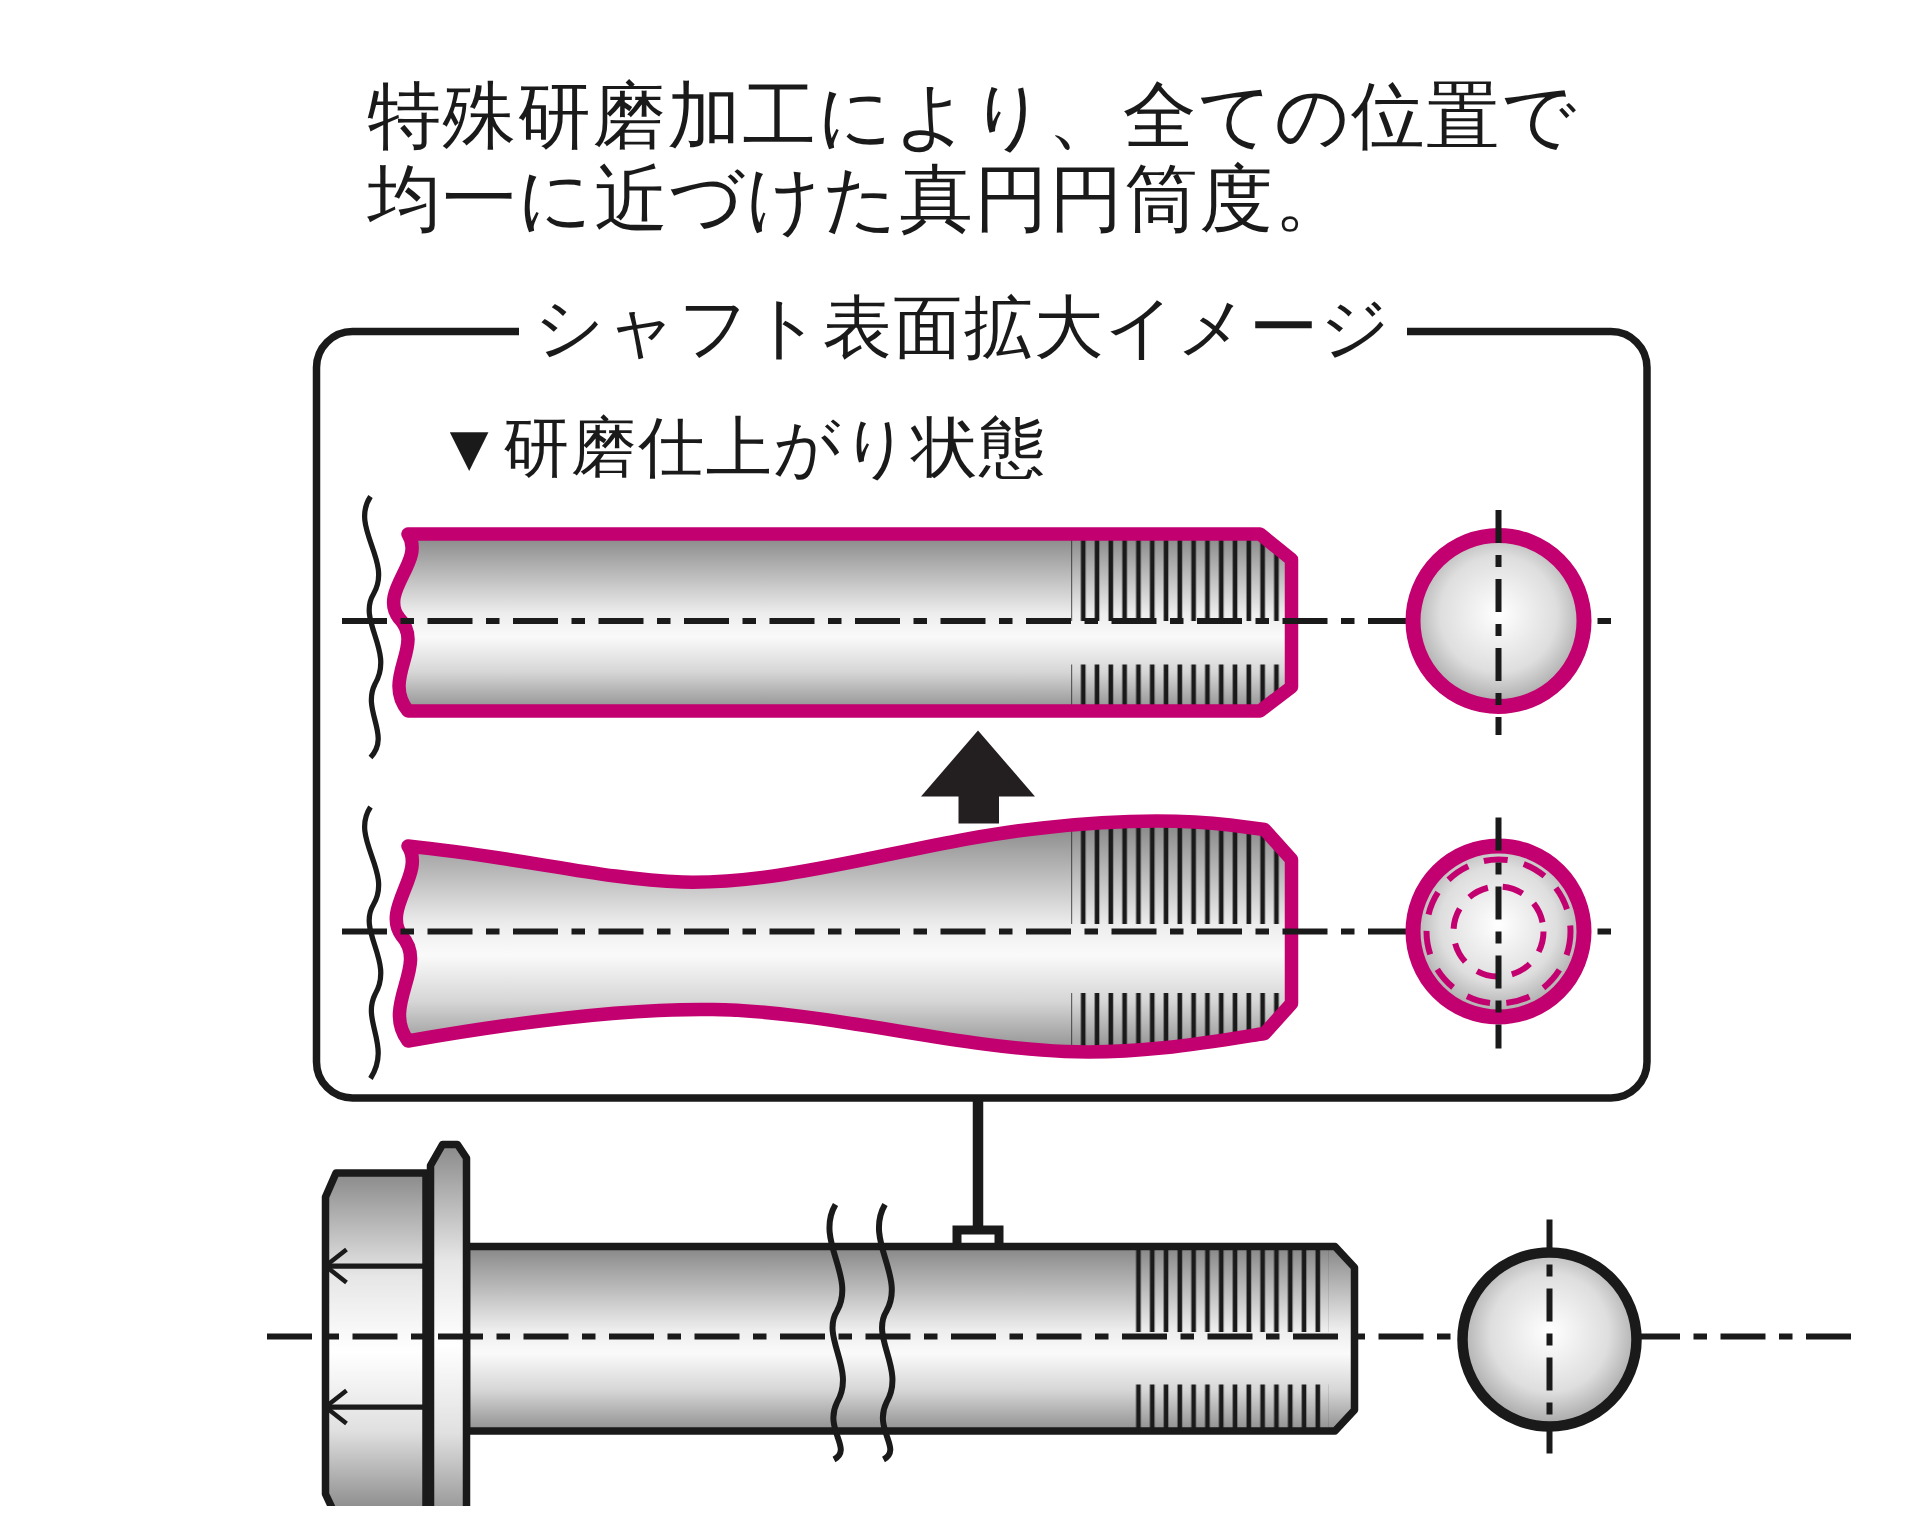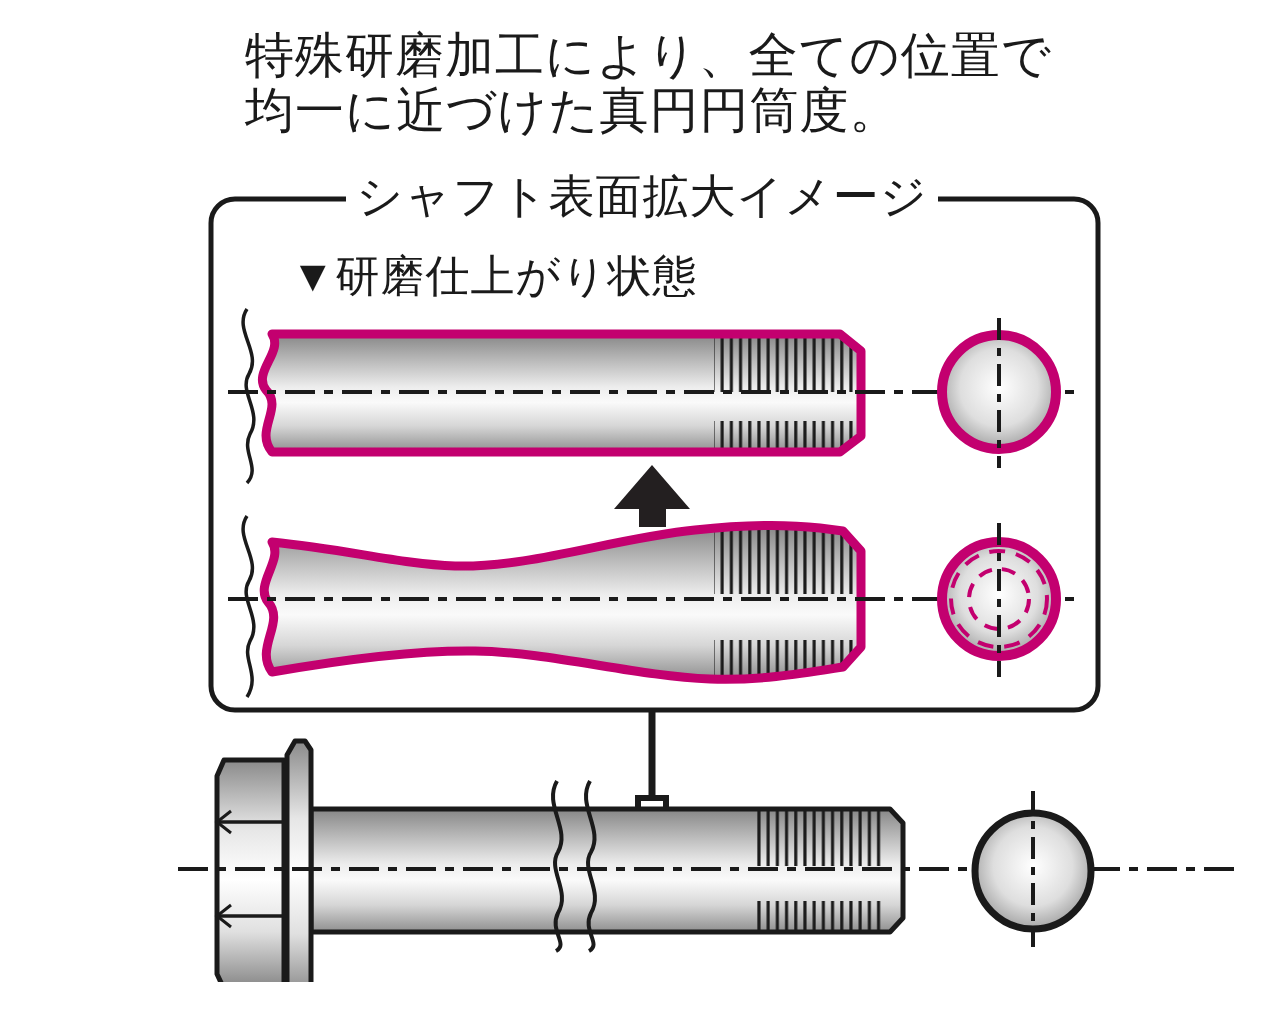--- a/index.html
+++ b/index.html
@@ -1,17 +1,17 @@
 <!DOCTYPE html>
 <html><head>
 <meta charset="utf-8">
 <style>
   html,body{margin:0;padding:0;background:#ffffff;}
   .canvas{position:relative;width:1280px;height:982px;background:#ffffff;overflow:hidden;
-          font-family:"Liberation Sans","DejaVu Sans",sans-serif;}
+          font-family:"Liberation Sans","DejaVu Sans",sans-serif;margin-top:22px;}
   svg text{font-family:"Liberation Sans","DejaVu Sans",sans-serif;fill:#1a1a1a;}
   .caption-text{font-size:49px;font-weight:500;letter-spacing:1px;}
   .panel-title{font-size:46px;font-weight:500;letter-spacing:1px;}
   .panel-label{font-size:44px;font-weight:500;letter-spacing:1px;}
 </style>
 </head>
 <body>
 
 <div class="canvas">
 <svg width="1280" height="1024" viewBox="0 0 1280 1024">

